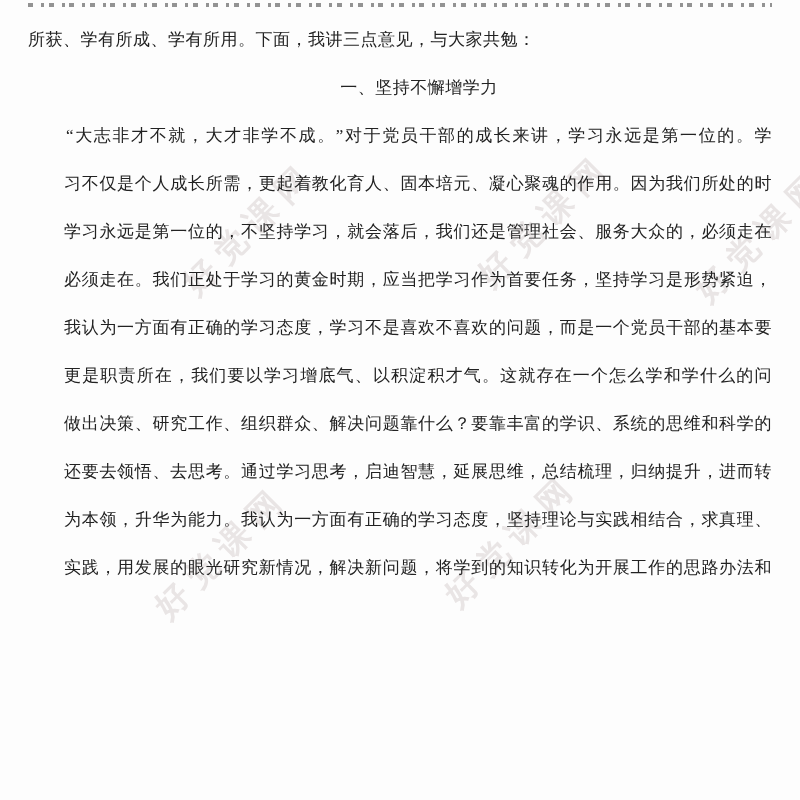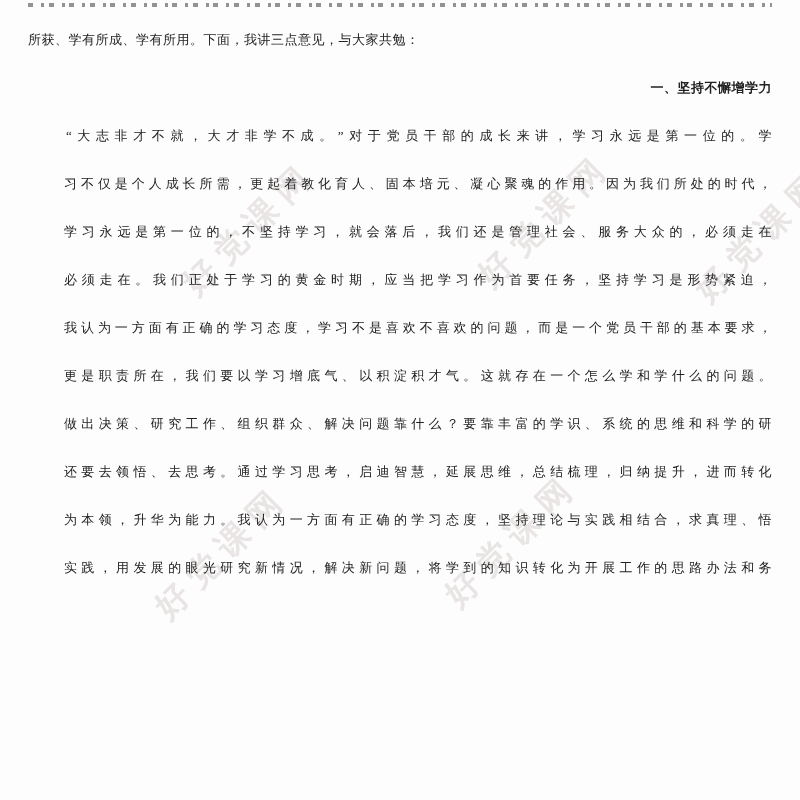--- a/index.html
+++ b/index.html
@@ -18,25 +18,25 @@
     font-size:33px;letter-spacing:10px;font-weight:600;white-space:nowrap;
     opacity:.85;
   }
   
   .clipped-top-line{
     position:absolute;top:3px;left:28px;right:28px;height:4px;opacity:.55;
     background:repeating-linear-gradient(90deg,#3c3c3c 0 5px,transparent 5px 13px,#3c3c3c 13px 16px,transparent 16px 20.6px);
   }
   .content{position:absolute;left:28px;right:28px;top:16px;}
   .line{
-    height:48px;line-height:48px;font-size:13px;letter-spacing:.5px;
+    height:48px;line-height:48px;font-size:17px;letter-spacing:.5px;
     white-space:normal;overflow:hidden;
   }
   .plain{text-align:left;}
-  .heading{font-weight:bold;padding-left:38px;text-align:right;}
+  .heading{font-weight:normal;padding-left:38px;text-align:center;}
   .indent-justify{padding-left:38px;text-align:justify;text-align-last:justify;}
   .justify{text-align:justify;text-align-last:justify;margin-left:36px;}
   .gap{margin-top:44px;}
 </style>
 </head>
 <body>
 
 <div class="page">
   <div class="watermark-layer">
       <div class="wm" style="left: 250px; top: 228px; color: rgb(230, 225, 225);">好党课网</div>

